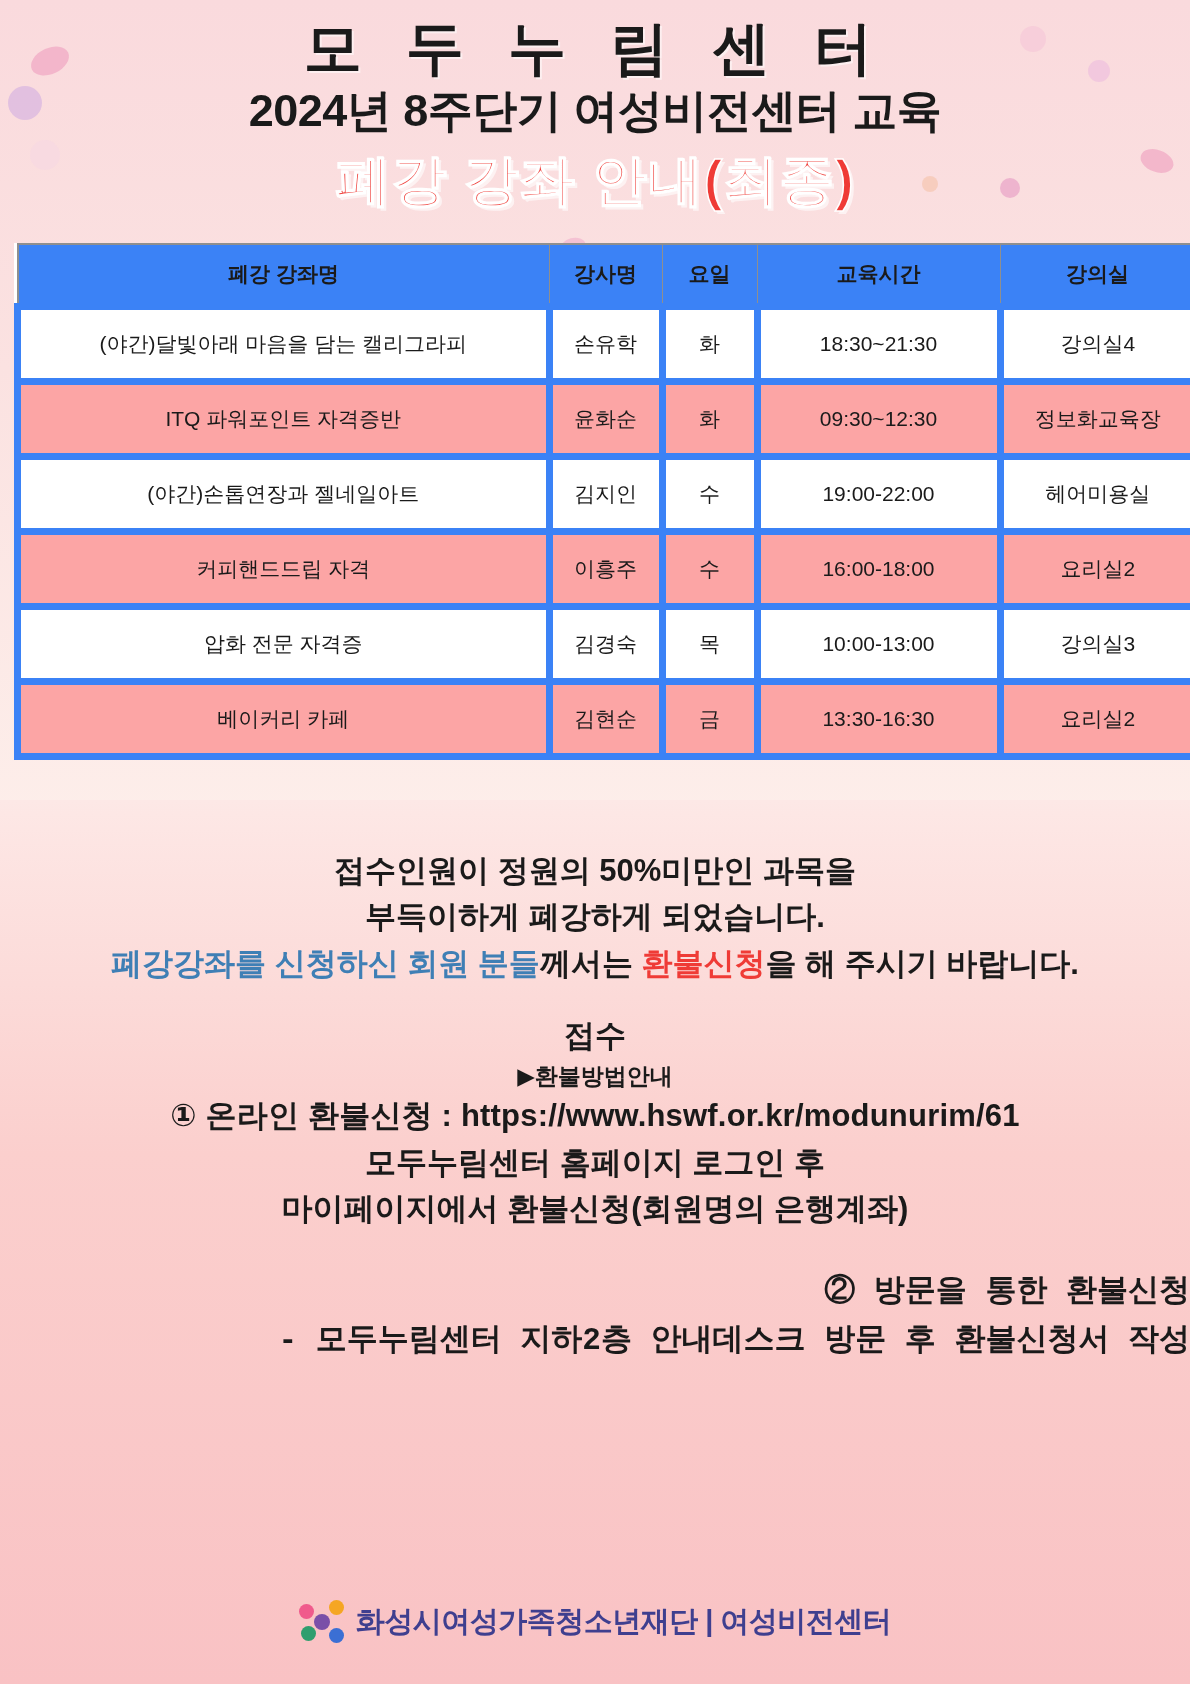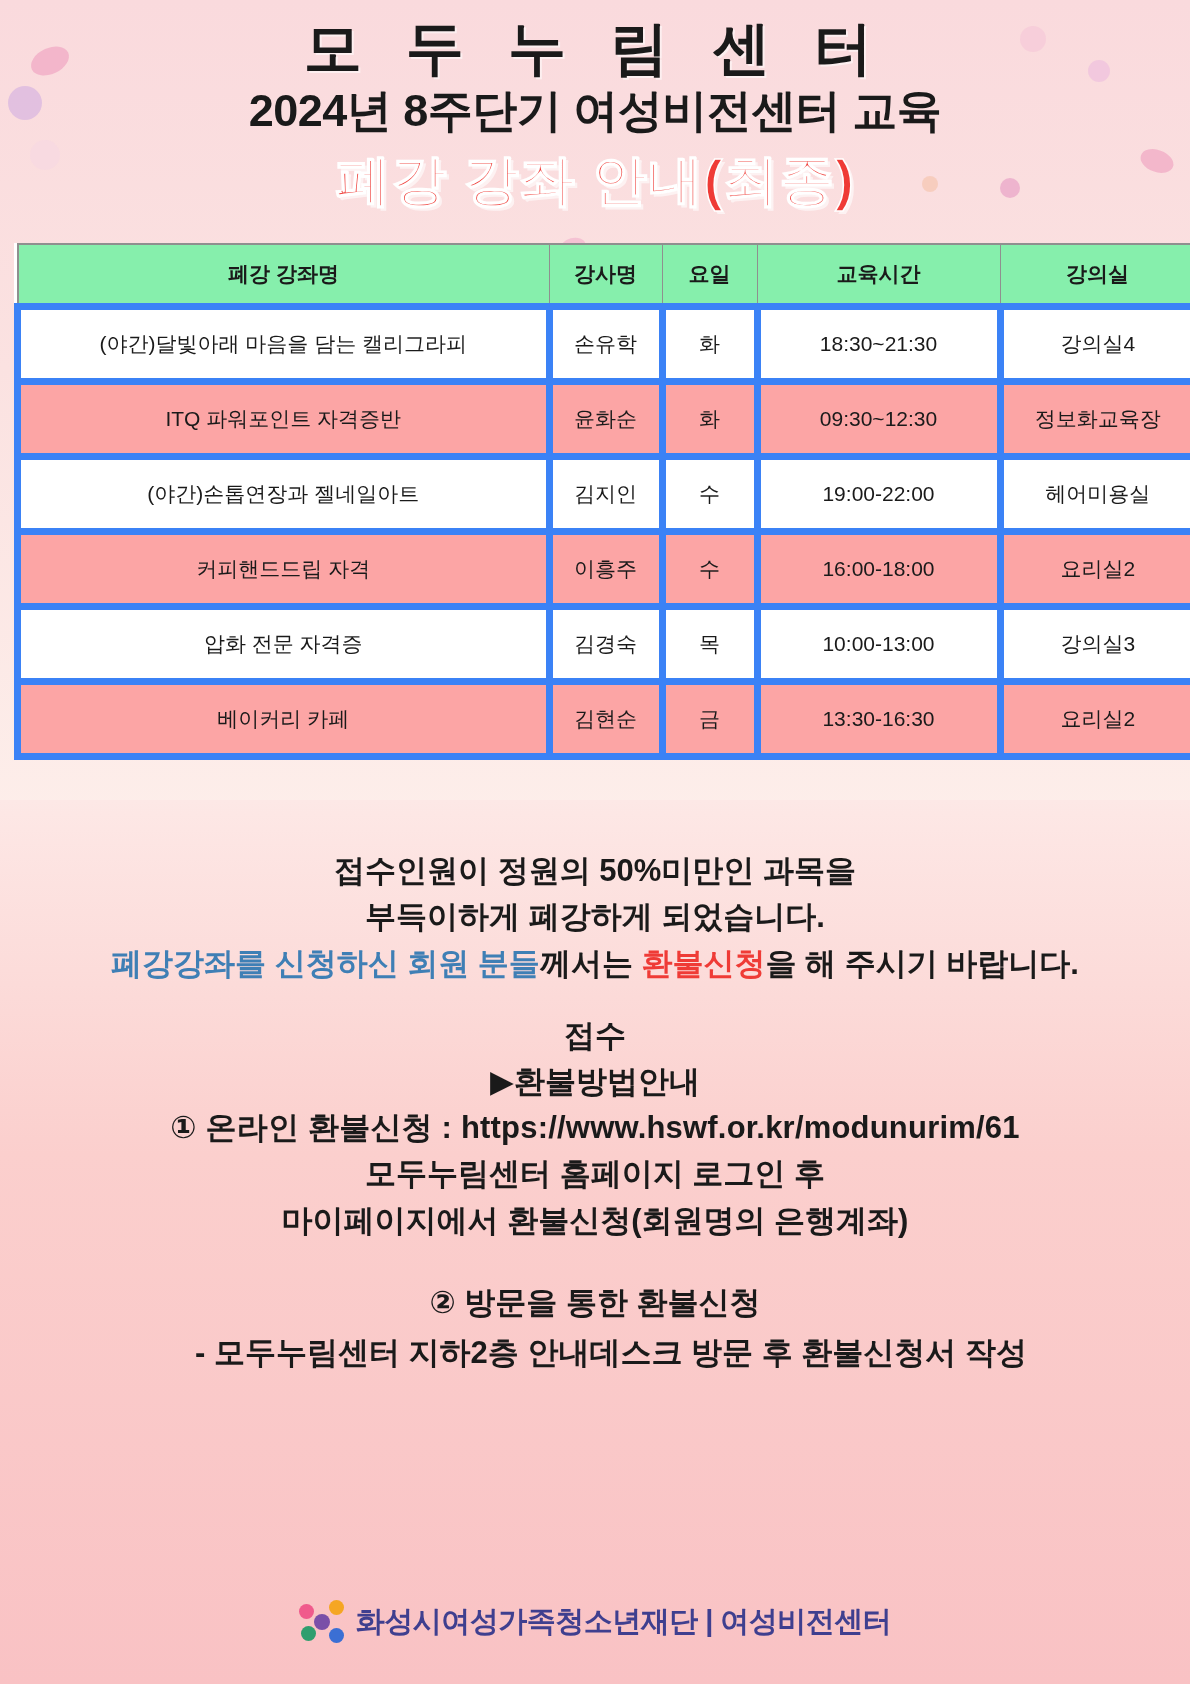--- a/index.html
+++ b/index.html
@@ -80,21 +80,21 @@
     margin: 26px 14px 0 14px;
   }
   table.courses {
     width: 1162px;
     border-collapse: collapse;
     table-layout: fixed;
     background: #fff;
     border: 2px solid #8f8f8f;
   }
   table.courses th {
-    background: #86efac;
+    background: #3b82f6;
     border: 1px solid #8f8f8f;
     font-size: 21px;
     font-weight: 700;
     color: #1a1a1a;
     height: 56px;
     text-align: center;
   }
   table.courses td {
     border: 7px solid #3b82f6;
     font-size: 21px;
@@ -128,40 +128,41 @@
   .hl-blue { color: #3f7fb5; }
   .hl-red  { color: #ef3b36; }
 
   .reception {
     margin-top: 26px;
     font-size: 31px;
     font-weight: 800;
     line-height: 1.5;
   }
   .refund-head {
-    font-size: 31px;
+    font-size: 23px;
     font-weight: 800;
     line-height: 1.45;
   }
   .refund-item {
     font-size: 31px;
     font-weight: 800;
     line-height: 1.5;
   }
   .refund-url { letter-spacing: .2px; }
 
   .left-block {
     position: relative;
     z-index: 3;
     margin-top: 34px;
-    text-align: center;
+    text-align: right;
     font-size: 31px;
     font-weight: 800;
     color: #1a1a1a;
     line-height: 1.6;
+    font-family: Liberation Mono, monospace;
   }
   .left-block .indent { padding-left: 32px; }
 
   
   .footer {
     position: absolute;
     left: 0;
     bottom: 40px;
     width: 1190px;
     z-index: 3;

